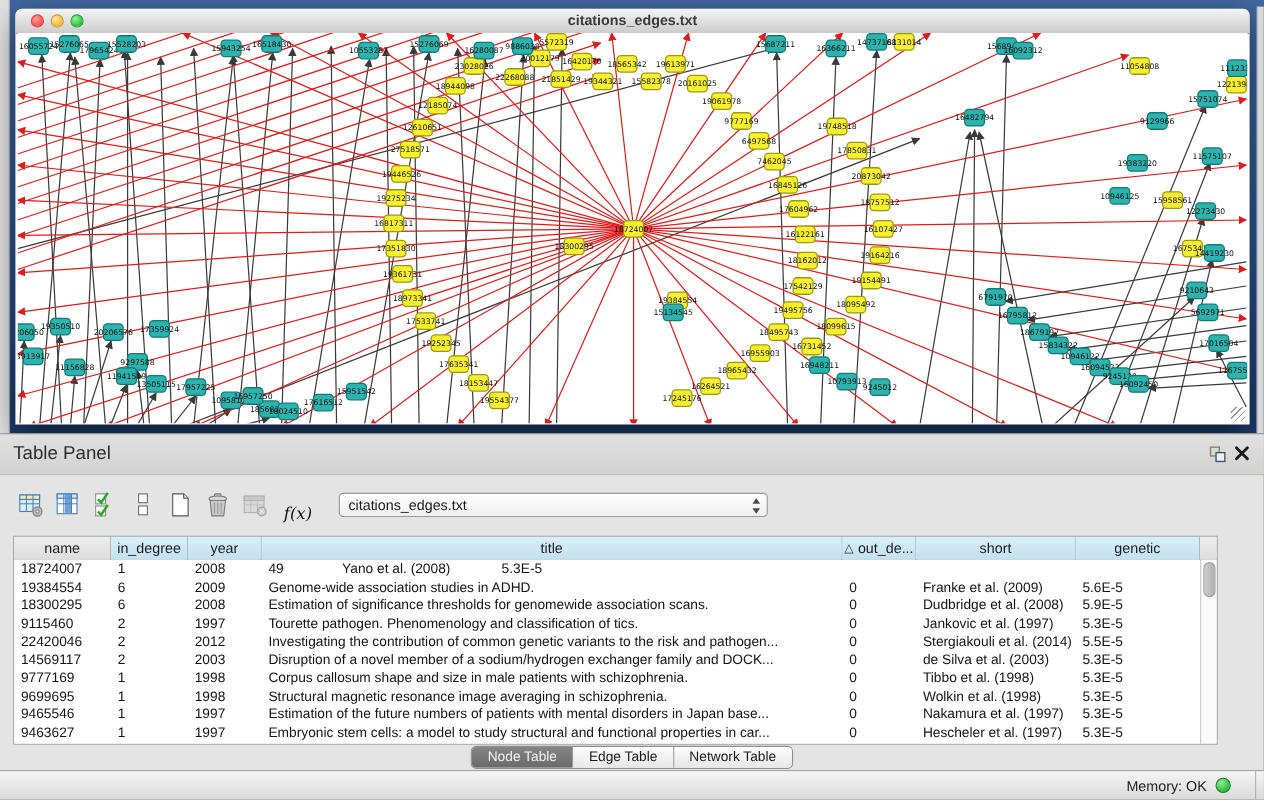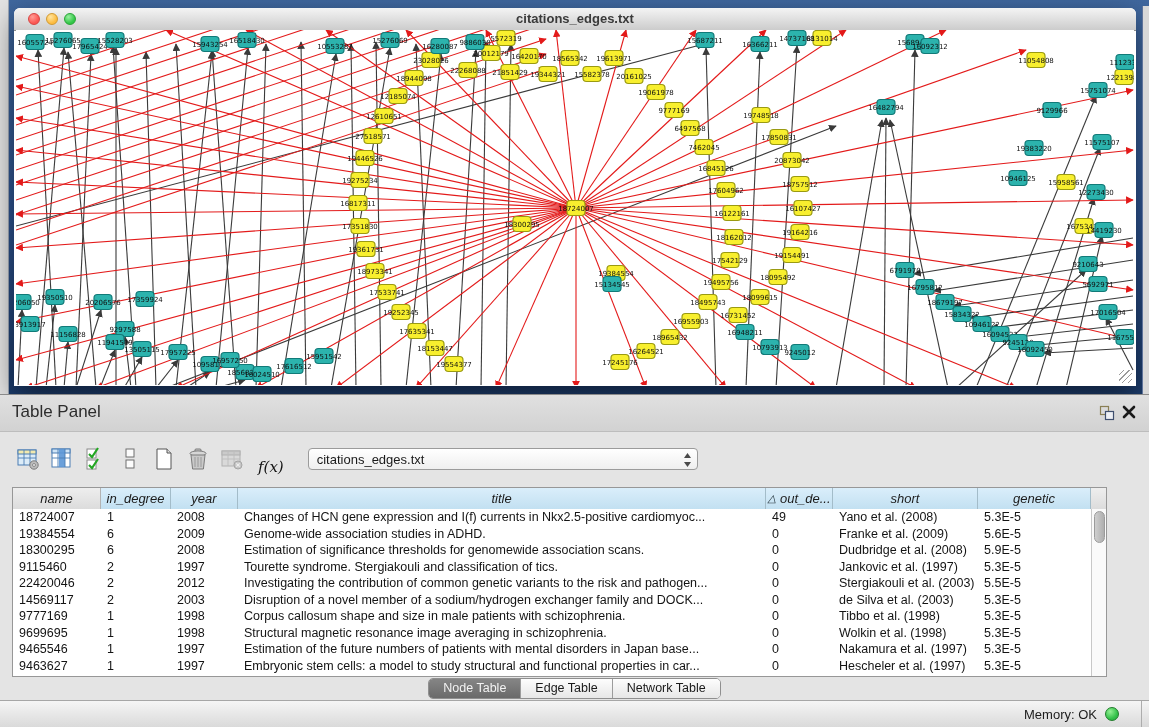--- a/index.html
+++ b/index.html
@@ -30,21 +30,21 @@
   .ph-float{position:absolute;right:34px;top:10px;width:16px;height:16px;}
   .ph-close{position:absolute;right:12px;top:9px;width:16px;height:16px;}
   .toolbar{position:absolute;left:14px;top:48px;height:32px;display:flex;align-items:center;}
   .tbtn{width:28px;height:28px;display:flex;align-items:center;justify-content:center;margin-right:6px;}
   .fx{font-family:"DejaVu Serif",serif;font-style:italic;font-size:15px;color:#111;margin:16px 10px 0 6px;}
   .combo{position:relative;width:390px;height:22px;background:linear-gradient(#ffffff,#efefef);
          border:1px solid #9b9b9b;border-radius:4px;font-size:13px;color:#1a1a1a;
          display:flex;align-items:center;padding:0 20px 0 8px;box-sizing:border-box;margin-left:14px;}
   .combo .stepper{position:absolute;right:5px;top:3px;}
   .table-box{position:absolute;left:12px;top:92px;width:1095px;height:190px;background:#fff;border:1px solid #979797;box-sizing:border-box;}
-  .thead{display:flex;height:21px;border-bottom:1px solid #8a8a8a;box-sizing:border-box;font-style:italic;}
+  .thead{display:flex;height:21px;border-bottom:1px solid #8a8a8a;box-sizing:border-box;}
   .hcell{box-sizing:border-box;height:21px;border-right:1px solid #a3bcc9;display:flex;align-items:center;
          justify-content:center;font-size:13px;color:#1c1c1c;background:linear-gradient(#daeefb,#c2e0f1);white-space:nowrap;overflow:hidden;}
   .hcell.gray{background:linear-gradient(#eeeeee,#dcdcdc);border-right-color:#b3b3b3;}
   .hcell .sort{margin-right:4px;font-size:11px;color:#23323a;}
   .tbody{position:absolute;left:0;top:21px;right:15px;bottom:0;overflow:hidden;background:#fff;}
   .trow{display:flex;height:16.5px;align-items:center;}
   .cell{box-sizing:border-box;padding-left:6px;font-size:12.5px;color:#141414;white-space:nowrap;overflow:hidden;}
   .vscroll{position:absolute;right:0;top:21px;width:15px;bottom:0;background:#fafafa;border-left:1px solid #c8c8c8;box-sizing:border-box;}
   .vthumb{position:absolute;left:2px;top:2px;width:9px;height:30px;background:linear-gradient(90deg,#cfcfcf,#aeaeae);
           border:1px solid #9b9b9b;border-radius:6px;}
@@ -783,21 +783,20 @@
           <div class="hcell" style="width: 113px;">
             <span>genetic</span>
           </div>
           <div class="hcell gray" style="width: 15px; border-right: none;"></div>
         </div>
       <div class="tbody" id="tbody">
           <div class="trow">
             <div class="cell" style="width: 88px;">18724007</div>
             <div class="cell" style="width: 70px;">1</div>
             <div class="cell" style="width: 67px;">2008</div>
-            <div class="cell" style="width: 528px;">Changes of HCN gene expression and I(f) currents in Nkx2.5-positive cardiomyoc...</div>
             <div class="cell" style="width: 67px;">49</div>
             <div class="cell" style="width: 145px;">Yano et al. (2008)</div>
             <div class="cell" style="width: 113px;">5.3E-5</div>
           </div>
           <div class="trow">
             <div class="cell" style="width: 88px;">19384554</div>
             <div class="cell" style="width: 70px;">6</div>
             <div class="cell" style="width: 67px;">2009</div>
             <div class="cell" style="width: 528px;">Genome-wide association studies in ADHD.</div>
             <div class="cell" style="width: 67px;">0</div>
@@ -810,32 +809,32 @@
             <div class="cell" style="width: 67px;">2008</div>
             <div class="cell" style="width: 528px;">Estimation of significance thresholds for genomewide association scans.</div>
             <div class="cell" style="width: 67px;">0</div>
             <div class="cell" style="width: 145px;">Dudbridge et al. (2008)</div>
             <div class="cell" style="width: 113px;">5.9E-5</div>
           </div>
           <div class="trow">
             <div class="cell" style="width: 88px;">9115460</div>
             <div class="cell" style="width: 70px;">2</div>
             <div class="cell" style="width: 67px;">1997</div>
-            <div class="cell" style="width: 528px;">Tourette syndrome. Stergiakouli and classification of tics.</div>
+            <div class="cell" style="width: 528px;">Tourette pathogen. Phenomenology and classification of tics.</div>
             <div class="cell" style="width: 67px;">0</div>
             <div class="cell" style="width: 145px;">Jankovic et al. (1997)</div>
             <div class="cell" style="width: 113px;">5.3E-5</div>
           </div>
           <div class="trow">
             <div class="cell" style="width: 88px;">22420046</div>
             <div class="cell" style="width: 70px;">2</div>
             <div class="cell" style="width: 67px;">2012</div>
             <div class="cell" style="width: 528px;">Investigating the contribution of common genetic variants to the risk and pathogen...</div>
             <div class="cell" style="width: 67px;">0</div>
-            <div class="cell" style="width: 145px;">Stergiakouli et al. (2003)</div>
+            <div class="cell" style="width: 145px;">Stergiakouli et al. (2014)</div>
             <div class="cell" style="width: 113px;">5.5E-5</div>
           </div>
           <div class="trow">
             <div class="cell" style="width: 88px;">14569117</div>
             <div class="cell" style="width: 70px;">2</div>
             <div class="cell" style="width: 67px;">2003</div>
             <div class="cell" style="width: 528px;">Disruption of a novel member of a sodium/hydrogen exchanger family and DOCK...</div>
             <div class="cell" style="width: 67px;">0</div>
             <div class="cell" style="width: 145px;">de Silva et al. (2003)</div>
             <div class="cell" style="width: 113px;">5.3E-5</div>

